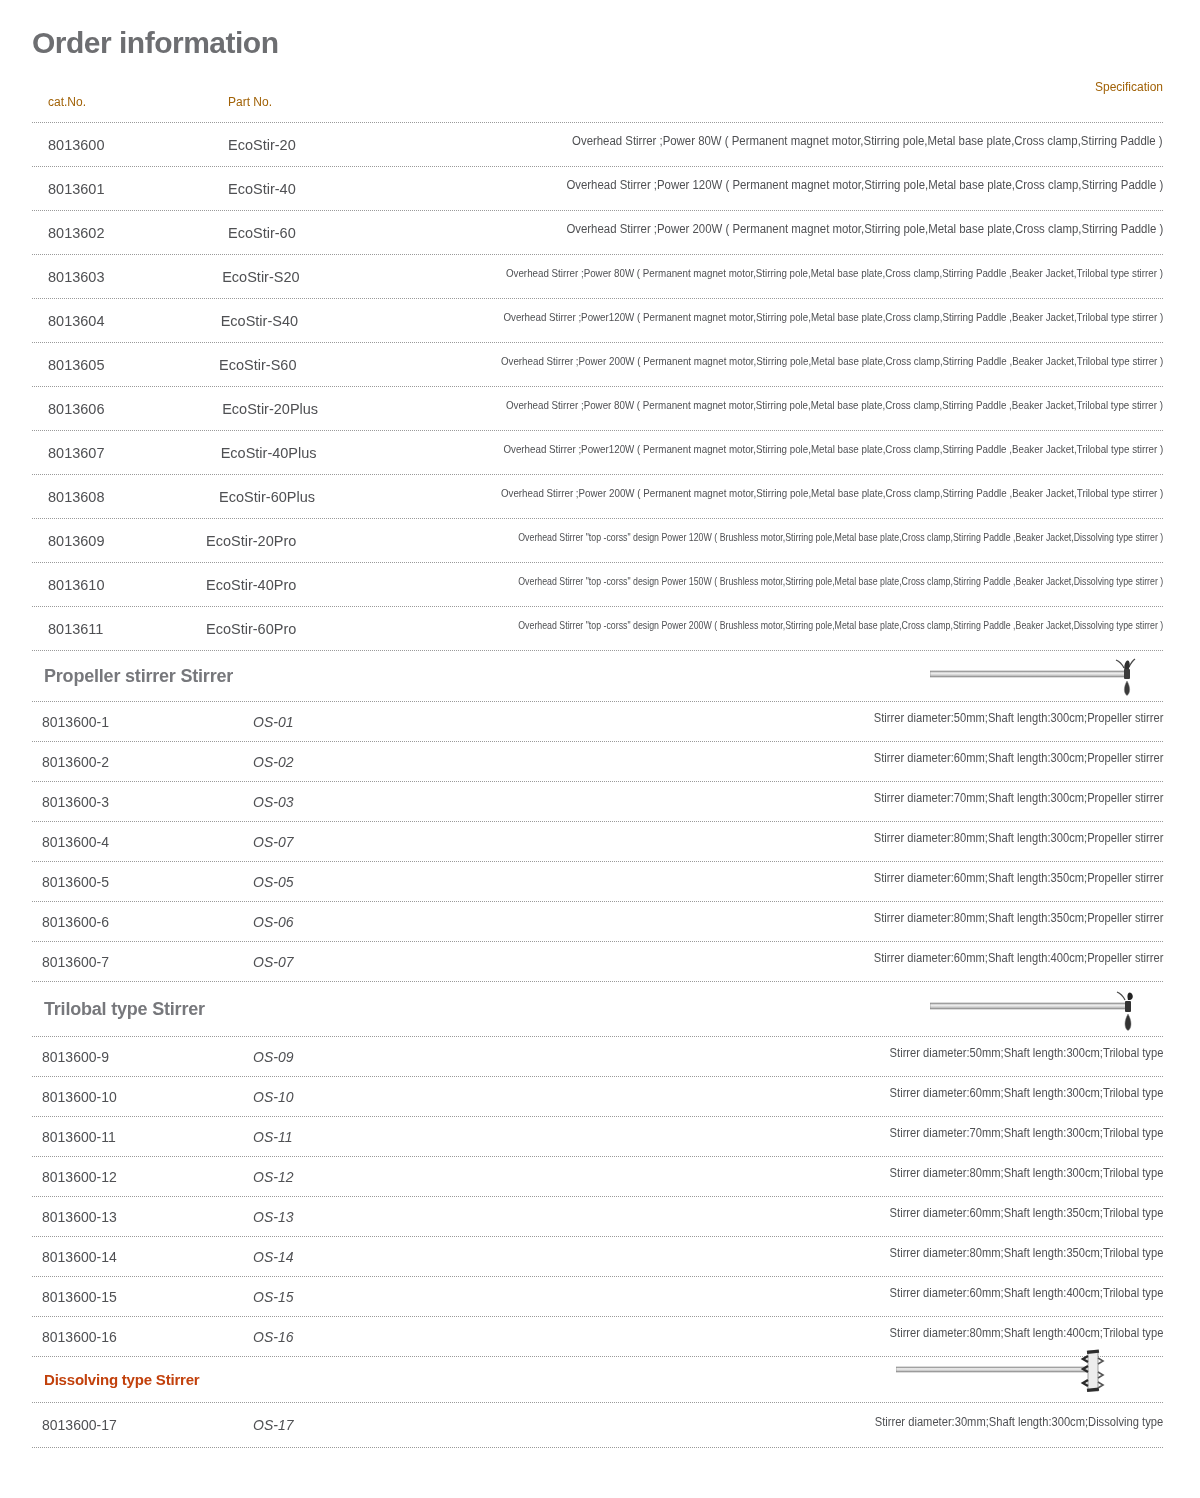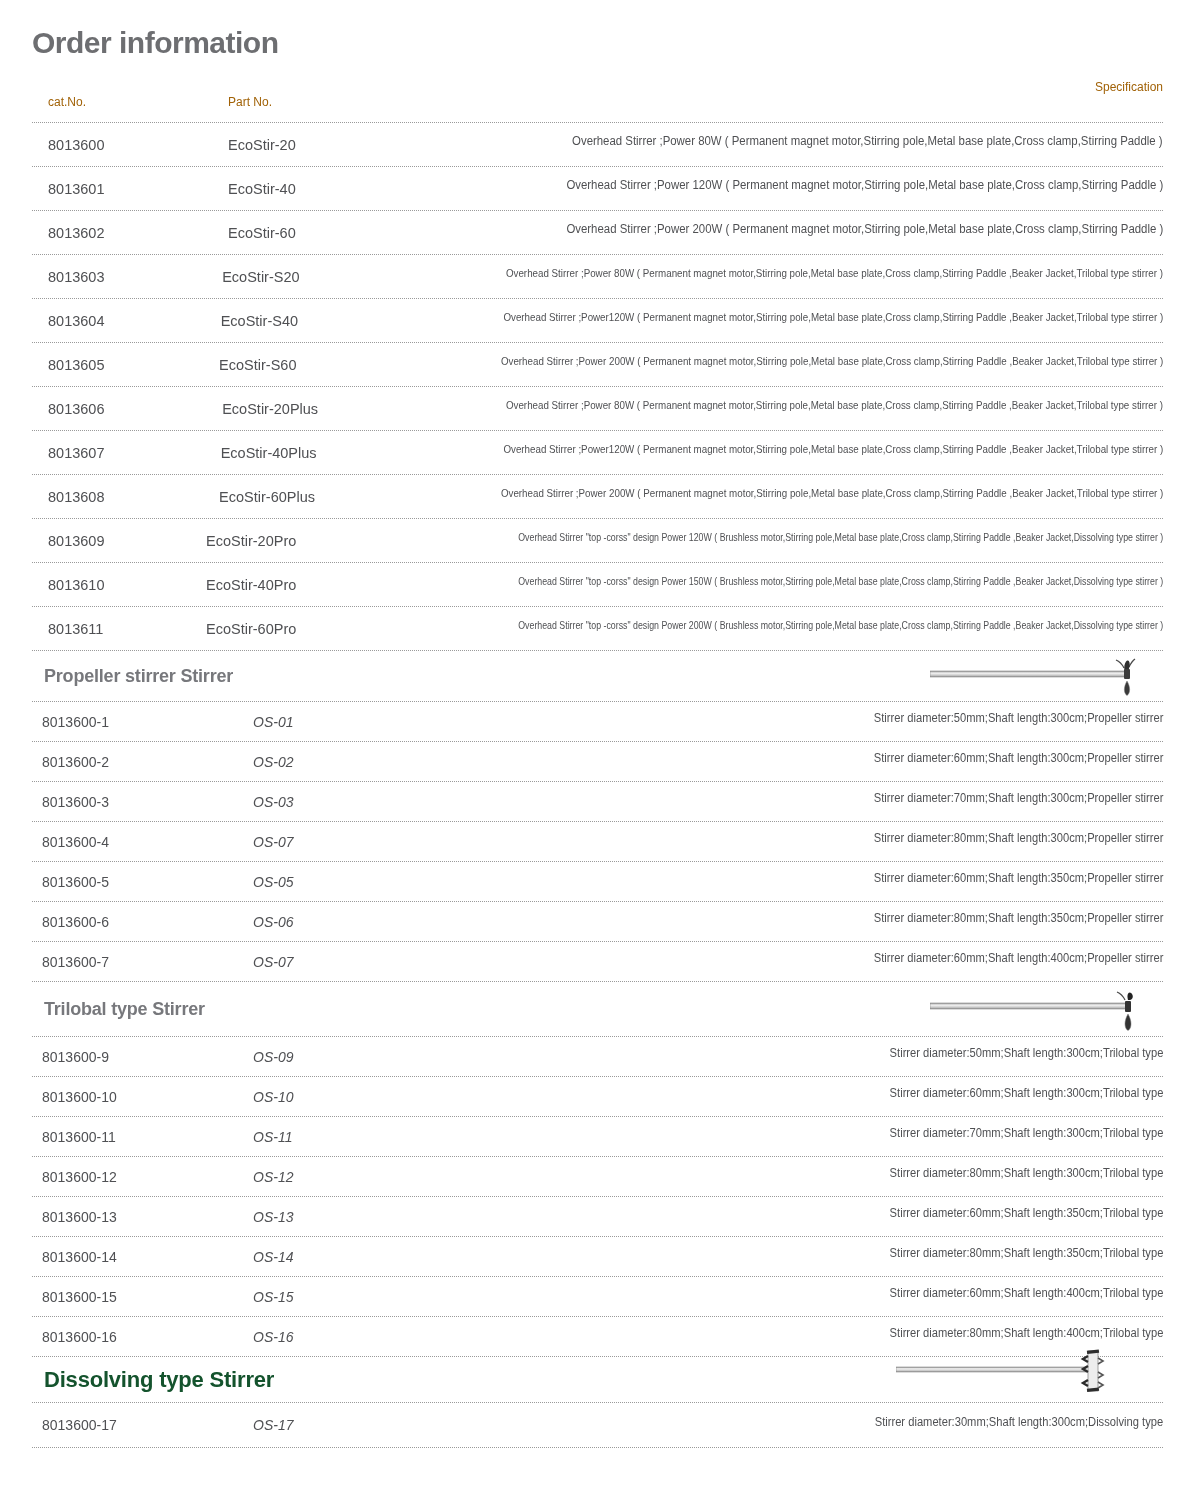--- a/index.html
+++ b/index.html
@@ -36,21 +36,21 @@
   .s80 { font-size:11px;  transform:scaleX(0.80); }
   .s93 { transform:scaleX(0.93); }
 
   .sec {
     display:flex; align-items:center; justify-content:space-between;
     border-bottom:1px dotted #9a9a9a;
   }
   .sec h2 { margin:12px; font-weight:bold; color:#77787c; letter-spacing:-0.2px; }
   .sec.sec1 { height:51px; } .sec.sec1 h2 { font-size:18px; }
   .sec.sec2 { height:55px; } .sec.sec2 h2 { font-size:18px; }
-  .sec.sec3 { height:46px; } .sec.sec3 h2 { font-size:22px; color:#14532d; }
+  .sec.sec3 { height:46px; } .sec.sec3 h2 { font-size:15px; color:#c2410c; }
   .sec .img { flex:0 0 auto; line-height:0; }
   .sec1 .img, .sec2 .img { margin-right:23px; }
   .sec3 .img { margin-right:55px; position:relative; top:-9px; }
 
   .t2 .row { height:40px; font-size:14px; }
   .t2 .cell-cat  { padding-left:10px; }
   .t2 .cell-part { padding-left:41px;font-style:italic; }
   .t3 .row { height:45px; }
 </style>
 </head>

